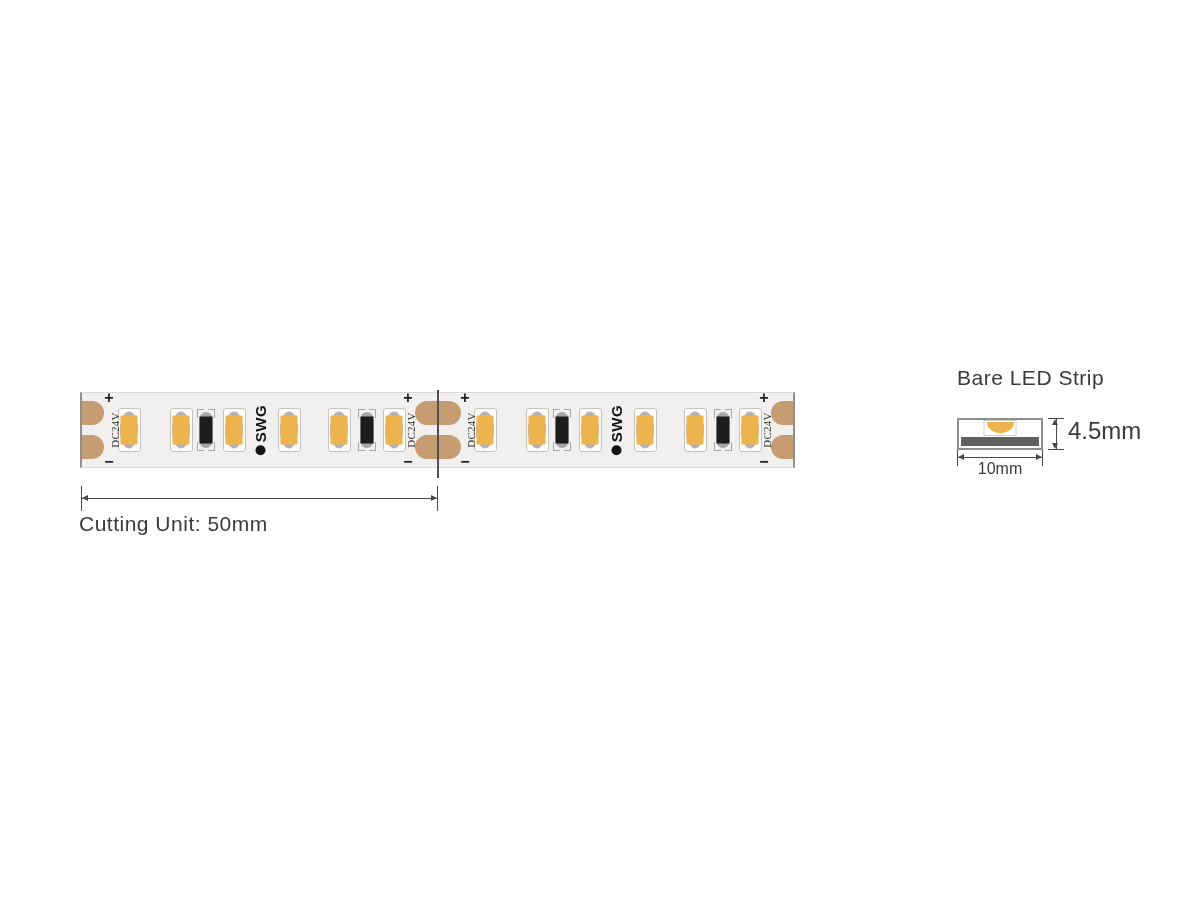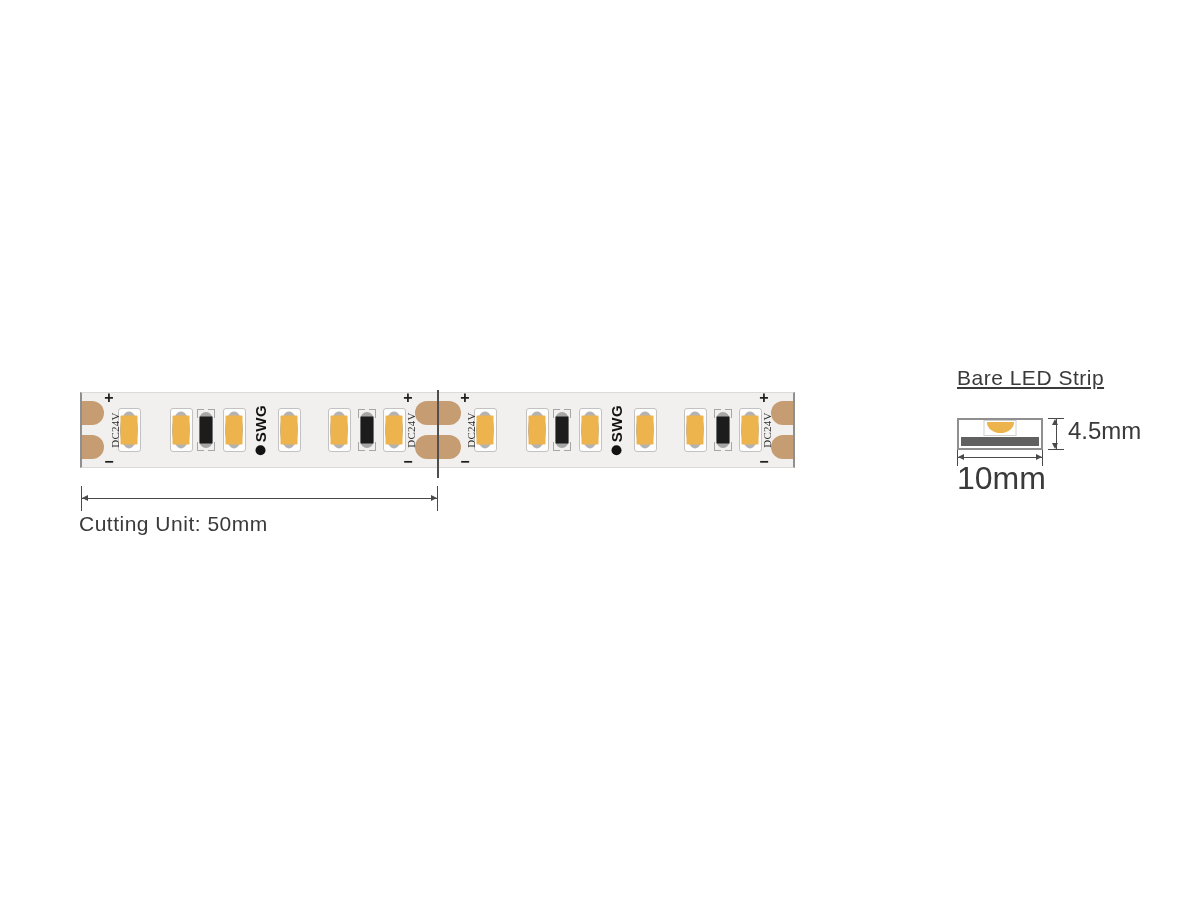--- a/index.html
+++ b/index.html
@@ -61,42 +61,42 @@
   .dline{position:absolute;left:1px;right:1px;height:1px;background:var(--dimension-line);}
   .arr{position:absolute;width:0;height:0;border-style:solid;top:-3.5px;}
   .arr.al{left:0;border-width:3.5px 6px 3.5px 0;border-color:transparent var(--dimension-line) transparent transparent;}
   .arr.ar{right:0;border-width:3.5px 0 3.5px 6px;border-color:transparent transparent transparent var(--dimension-line);}
 
   .cutting-dim{left:81px;top:486px;width:357px;height:25px;}
   .cutting-dim .dline{top:12px;}
   .cutting-label{position:absolute;left:79px;top:512px;font-size:21px;color:#3A3A3A;letter-spacing:.5px;}
 
   
-  .bare-title{position:absolute;left:957px;top:366px;font-size:21px;color:#3A3A3A;letter-spacing:.5px;text-decoration:underline;}
+  .bare-title{position:absolute;left:957px;top:366px;font-size:21px;color:#3A3A3A;letter-spacing:.5px;}
   .xsec{position:absolute;left:957px;top:418px;width:86px;height:32px;box-sizing:border-box;
         background:#fff;border:2px solid var(--strip-edge);}
   .pcb{position:absolute;left:2px;right:2px;bottom:2px;height:9px;background:var(--pcb-dark);}
   .ledbox{position:absolute;left:50%;transform:translateX(-50%);top:0;width:33px;height:16px;
           box-sizing:border-box;background:#fff;border:1px solid #D0D0D0;}
   .dome{position:absolute;left:50%;transform:translateX(-50%);top:1px;width:27px;height:11px;
         background:var(--led-yellow);border-radius:0 0 14px 14px / 0 0 11px 11px;}
 
   .vdim{position:absolute;left:1048px;top:418px;width:16px;height:32px;}
   .htick{position:absolute;left:0;right:0;height:1px;background:var(--dimension-line);}
   .htick.t{top:0;} .htick.b{bottom:0;}
   .vline{position:absolute;left:7.5px;top:1px;bottom:1px;width:1px;background:var(--dimension-line);}
   .varr{position:absolute;width:0;height:0;border-style:solid;left:-3.5px;}
   .varr.up{top:0;border-width:0 3.5px 6px 3.5px;border-color:transparent transparent var(--dimension-line) transparent;}
   .varr.dn{bottom:0;border-width:6px 3.5px 0 3.5px;border-color:var(--dimension-line) transparent transparent transparent;}
   .height-label{position:absolute;left:1068px;top:417px;font-size:24px;color:#3A3A3A;}
 
   .hdim{left:957px;top:450px;width:86px;height:16px;}
   .hdim .dline{top:7px;}
   .width-label{position:absolute;left:957px;top:460px;width:86px;text-align:center;
-               font-size:32px;color:#3A3A3A;}
+               font-size:16px;color:#3A3A3A;}
 </style>
 </head>
 <body>
 
 <div class="canvas">
 
   <div class="strip">
     <div class="pad edge-l p-top"></div>
     <div class="pad edge-l p-bot"></div>
     <div class="pad cut p-top"></div>

